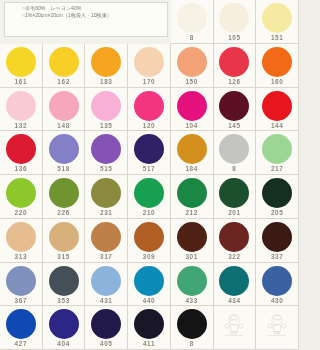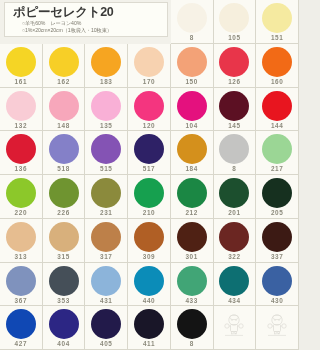--- a/index.html
+++ b/index.html
@@ -344,18 +344,17 @@
             <line x1="16.5" y1="15" x2="17.8" y2="15" stroke="#9a9890" stroke-width="0.8"></line>
             <rect x="10.4" y="20.5" width="1.8" height="2.4" fill="none" stroke="#9a9890" stroke-width="0.7"></rect>
             <rect x="13.8" y="20.5" width="1.8" height="2.4" fill="none" stroke="#9a9890" stroke-width="0.7"></rect>
             <line x1="4" y1="24.4" x2="22" y2="24.4" stroke="#9a9890" stroke-width="0.7"></line>
           </svg>
         </div>
       </div>
     </div>
 
   <div id="header">
-    <div id="title">ポピーセレクト20</div>
     <div class="subline">○羊毛60%　レーヨン40%</div>
     <div class="subline">○1%×20cm×20cm（1枚袋入・10枚束）</div>
   </div>
 
 </div>
 
 </body></html>

